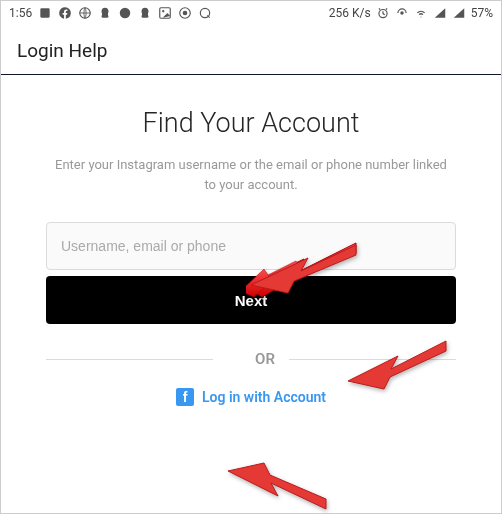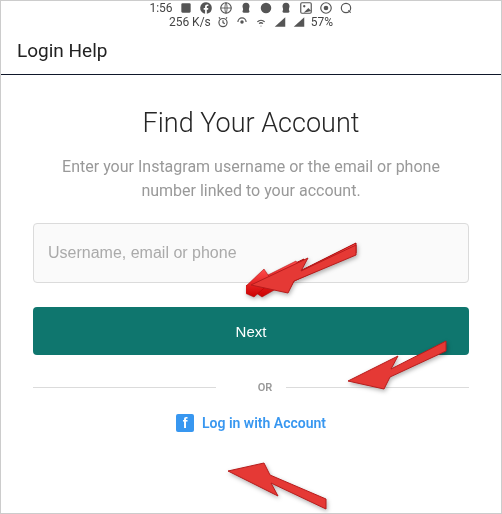--- a/index.html
+++ b/index.html
@@ -14,89 +14,88 @@
     }
     .status-bar {
       height: 24px;
       background: #fff;
       display: flex;
       align-items: center;
       justify-content: space-between;
       padding: 0 8px;
       font-size: 12px;
       color: #444;
-      flex-direction: column;
     }
     .status-left { display: flex; align-items: center; gap: 6px; }
     .status-right { display: flex; align-items: center; gap: 5px; }
     .status-icon { width: 14px; height: 14px; fill: #555; }
     .status-text { font-size: 12px; }
     .header {
       padding: 14px 16px 12px;
       border-bottom: 1px solid #0f172a;
     }
     .header-title {
       font-size: 19px;
       font-weight: 400;
       color: #222;
     }
     .main {
-      padding: 32px 32px 0;
+      padding: 32px 45px 0;
       text-align: center;
     }
     .main-title {
       font-size: 27px;
       font-weight: 300;
       color: #262626;
       margin-bottom: 16px;
     }
     .subtitle {
-      font-size: 16px;
+      font-size: 13px;
       color: #999;
       line-height: 1.5;
-      margin-bottom: 20px;
+      margin-bottom: 28px;
       padding: 0 4px;
     }
     .input-field {
       width: 100%;
-      height: 60px;
+      height: 48px;
       border: 1px solid #dbdbdb;
       border-radius: 4px;
       padding: 0 14px;
-      font-size: 16px;
+      font-size: 14px;
       color: #262626;
       background: #fafafa;
       outline: none;
     }
     .input-field::placeholder { color: #aaa; }
     .next-button {
       width: 100%;
       height: 48px;
-      background: #0f766e;
+      background: #000000;
       color: #fff;
       border: none;
       border-radius: 4px;
       font-size: 15px;
-      font-weight: 400;
-      margin-top: 24px;
+      font-weight: 700;
+      margin-top: 6px;
       cursor: pointer;
     }
     .divider {
       display: flex;
       align-items: center;
       margin: 26px 0 20px;
       gap: 14px;
     }
     .divider-line {
       flex: 1;
       height: 1px;
       background: #dbdbdb;
     }
     .divider-text {
-      font-size: 11px;
+      font-size: 15px;
       color: #999;
       font-weight: 600;
       margin-left: 28px;
     }
     .fb-login {
       display: flex;
       align-items: center;
       justify-content: center;
       gap: 8px;
       cursor: pointer;

